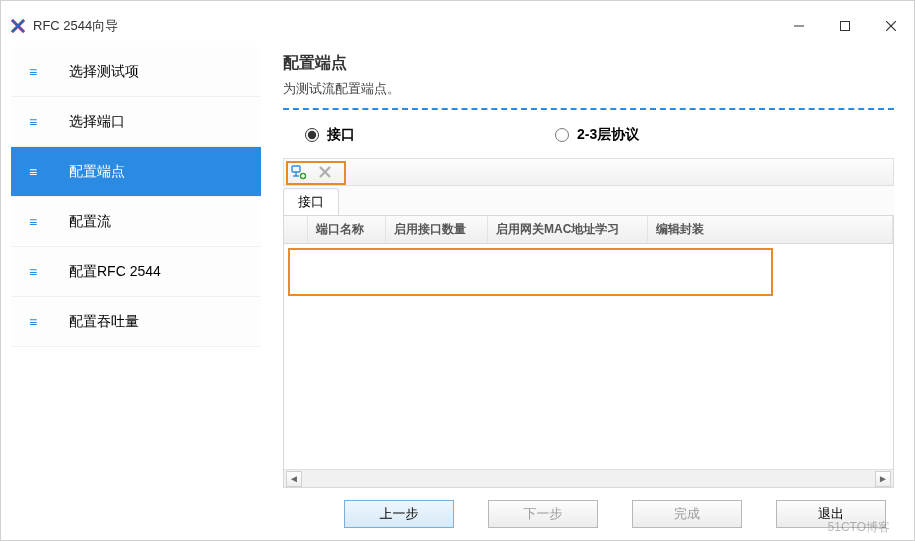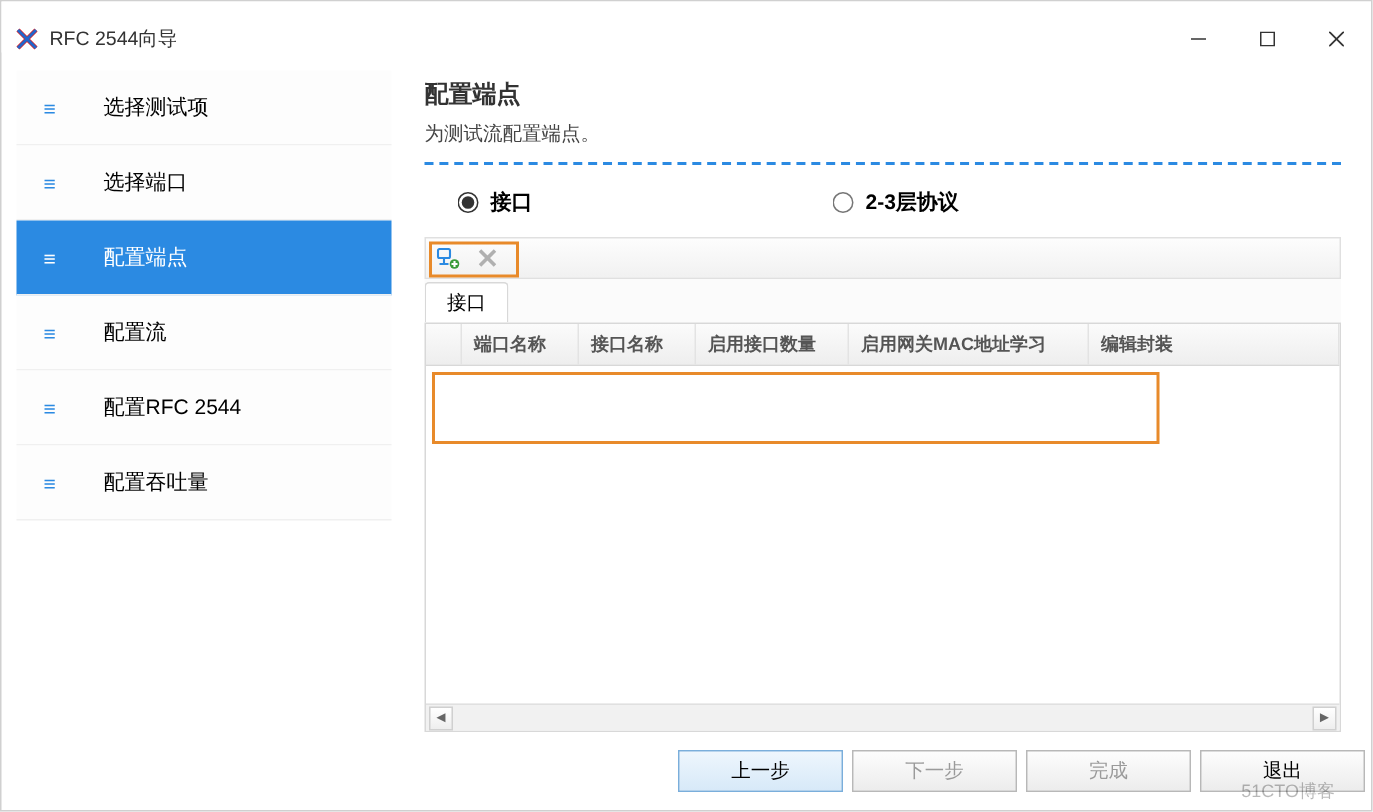--- a/index.html
+++ b/index.html
@@ -29,21 +29,21 @@
     .tool-btn { width: 18px; height: 18px; display:flex; align-items:center; justify-content:center; border:none; background:transparent; cursor:pointer;}
     .tab-strip { display: flex; background:#fbfbfb; }
     .tab { padding: 4px 14px; border: 1px solid #d8d8d8; border-bottom: none; background: #fff; font-size: 13px; margin-top: 2px; border-radius: 3px 3px 0 0;}
     .grid-wrap { border: 1px solid #d8d8d8; background:#fff; display:flex; flex-direction:column; flex:1; }
     .grid-header { display: flex; height: 28px; background: linear-gradient(#fbfbfb,#eeeeee); border-bottom: 1px solid #d8d8d8; }
     .grid-header .hcell { border-right: 1px solid #e3e3e3; font-size: 12px; color: #555; display:flex; align-items:center; padding: 0 8px; font-weight: bold; }
     .grid-body { flex:1; position: relative; overflow:auto;}
     .grid-body .orange-box { position:absolute; left:4px; top:4px; right:120px; height:48px; border:2px solid #e88a2a; }
     .hscroll { height:18px; background:#f1f1f1; border-top:1px solid #e0e0e0; display:flex; align-items:center; justify-content:space-between; padding:0 2px;}
     .scroll-arrow { width:16px; height:16px; border:1px solid #d0d0d0; background:linear-gradient(#fff,#eee); display:flex; align-items:center; justify-content:center; font-size:10px; color:#666;}
-    .footer { height: 52px; display:flex; align-items:center; justify-content:flex-end; gap: 6px; padding: 0 4px; }
+    .footer { height: 52px; display:flex; align-items:center; justify-content:flex-end; gap: 34px; padding: 0 28px; }
     .btn { width: 110px; height: 28px; border:1px solid #b8b8b8; background: linear-gradient(#fdfdfd,#ececec); font-size:13px; cursor:pointer; }
     .btn.primary { border:1px solid #7aaedb; background:linear-gradient(#eef6fd,#d7e9f8);}
     .btn:disabled { color:#9a9a9a; cursor:default;text-align:center;}
     .watermark { position:absolute; right:24px; bottom:4px; font-size:12px; color: rgba(0,0,0,0.28); }
   </style>
 </head>
 <body>
 
 <div class="window">
   <div class="titlebar">
@@ -141,21 +141,20 @@
       <div class="tab-strip">
         <div class="tab">
           <span>接口</span>
         </div>
       </div>
 
       <div class="grid-wrap">
         <div class="grid-header">
           <div class="hcell" style="width:24px"></div>
           <div class="hcell" style="width:78px">端口名称</div>
-          <div class="hcell" style="width:78px">接口名称</div>
           <div class="hcell" style="width:102px">启用接口数量</div>
           <div class="hcell" style="width:160px">启用网关MAC地址学习</div>
           <div class="hcell" style="flex:1">编辑封装</div>
         </div>
         <div class="grid-body">
           <div class="orange-box"></div>
         </div>
         <div class="hscroll">
           <div class="scroll-arrow">◄</div>
           <div class="scroll-arrow">►</div>

